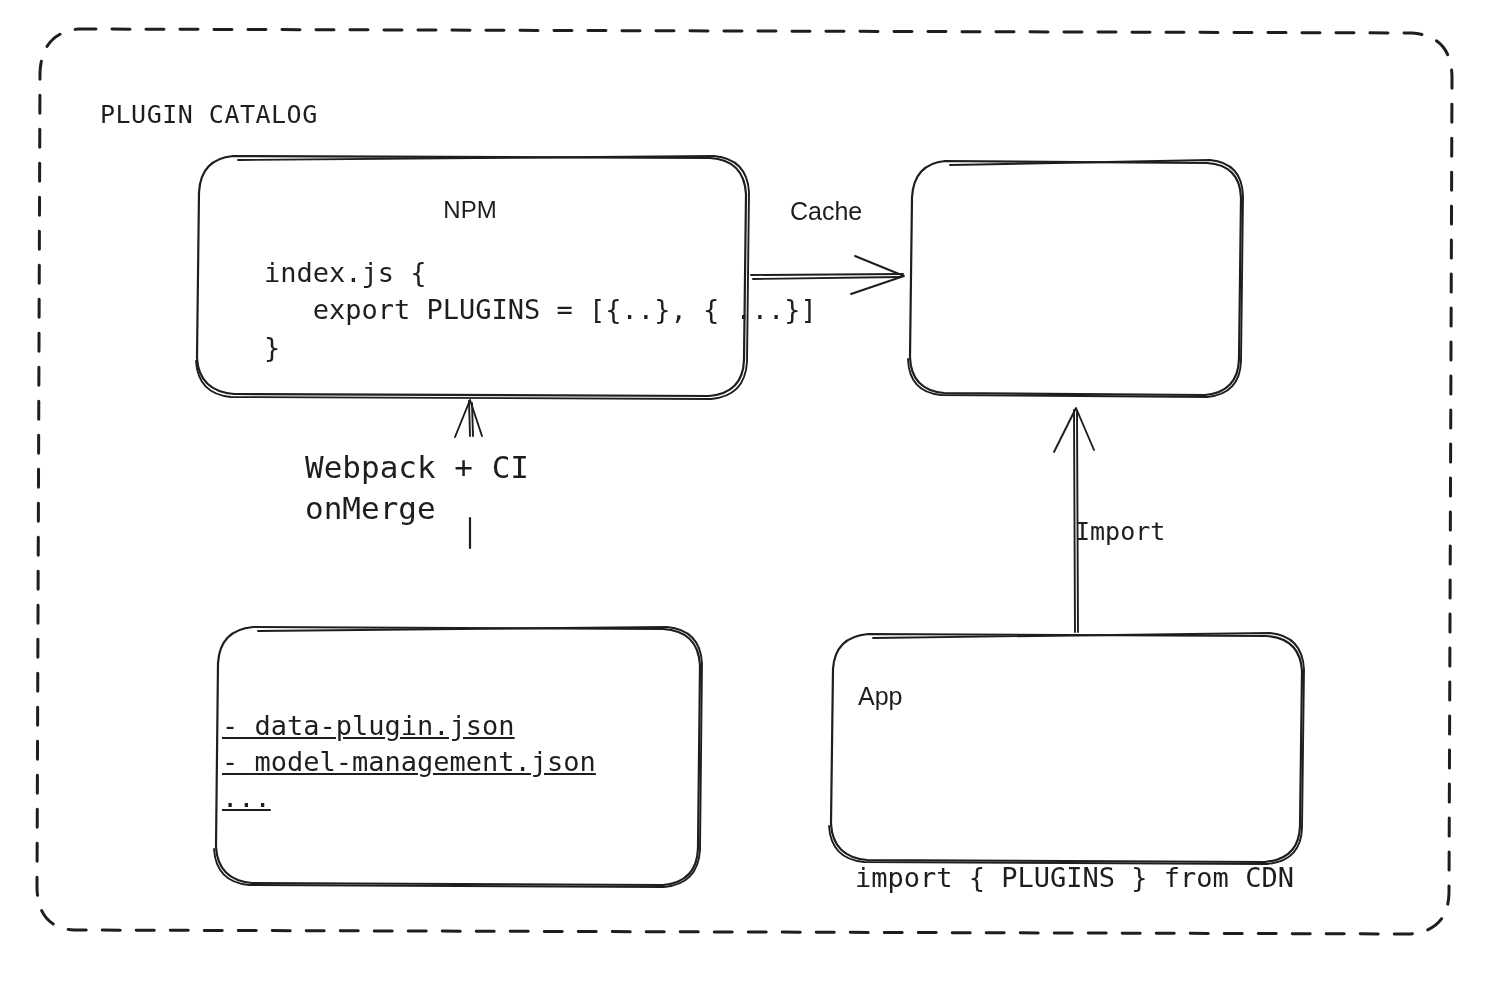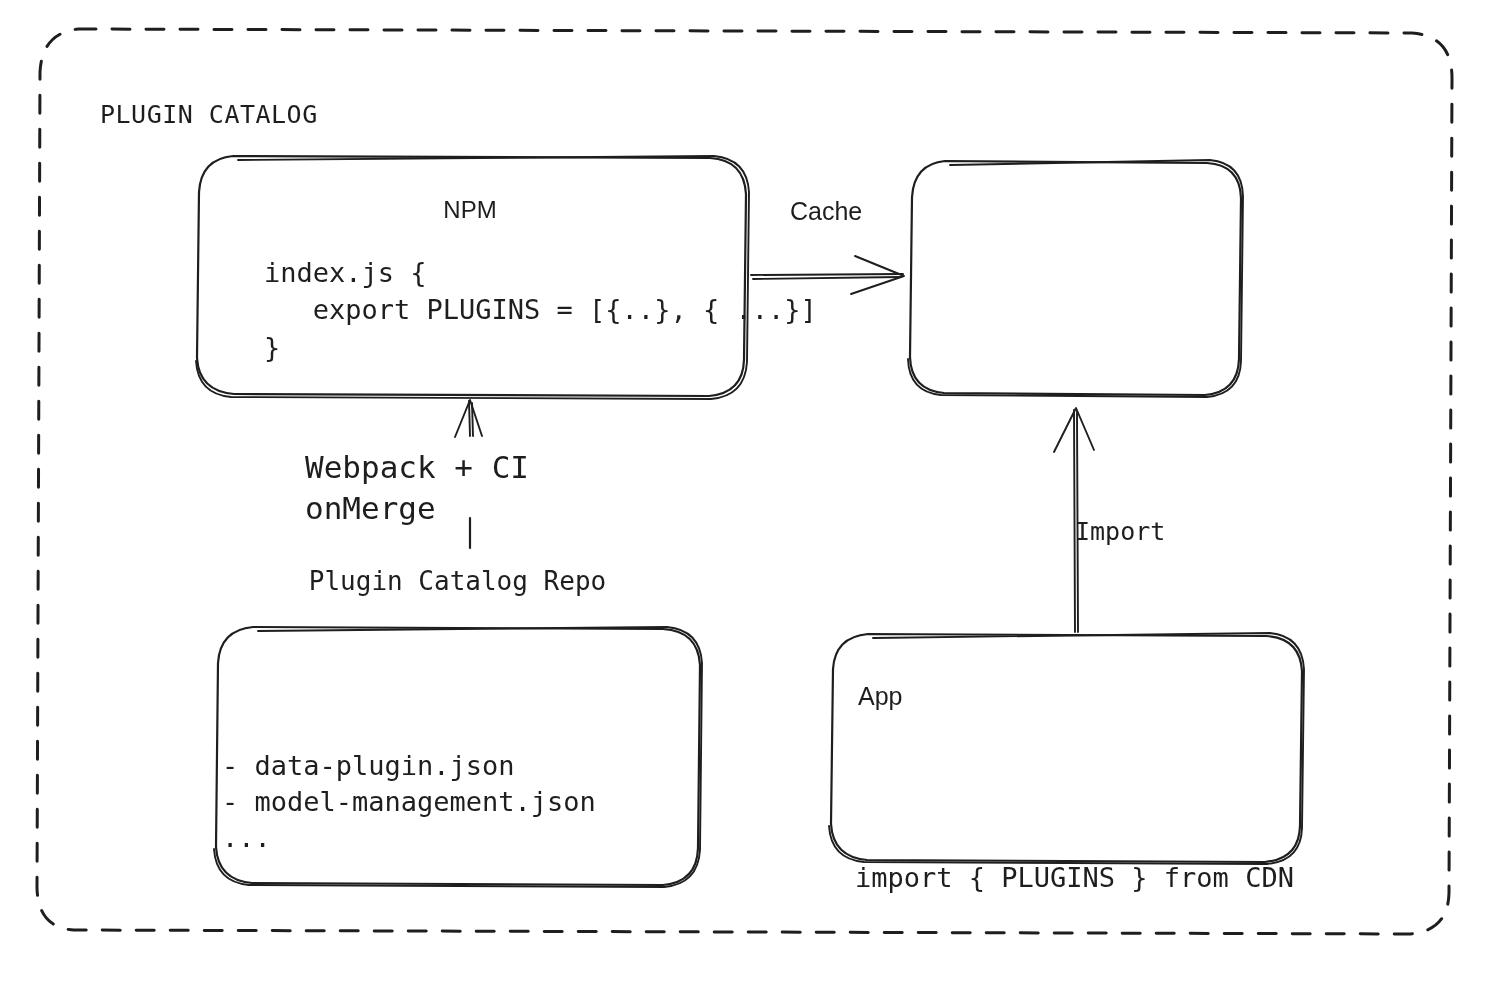--- a/index.html
+++ b/index.html
@@ -98,23 +98,24 @@
   }
   .repo-label {
     left: 215px;
     top: 568px;
     width: 485px;
     text-align: center;
     font-size: 26px;
   }
   .repo-list {
     left: 222px;
-    top: 748px;
+    top: 708px;
     font-size: 27px;
     line-height: 1.33;
+    text-decoration: underline;
   }
   .import-label {
     left: 1075px;
     top: 519px;
     font-size: 25px;
   }
   .app-title {
     left: 858px;
     top: 684px;
     font-size: 25px;
@@ -185,21 +186,20 @@
   <div class="txt mono npm-code">index.js {
    export PLUGINS = [{..}, { ...}]
 }</div>
 
 
   <div class="txt sans cache-label">Cache</div>
 
   <div class="txt mono webpack-label">Webpack + CI
 onMerge</div>
 
-  <div class="txt mono repo-label">Plugin Catalog Repo</div>
 
   <div class="txt mono repo-list">- data-plugin.json
 - model-management.json
 ...</div>
 
   <div class="txt mono import-label">Import</div>
 
   <div class="txt sans app-title">App</div>
 
   <div class="txt mono app-code">

